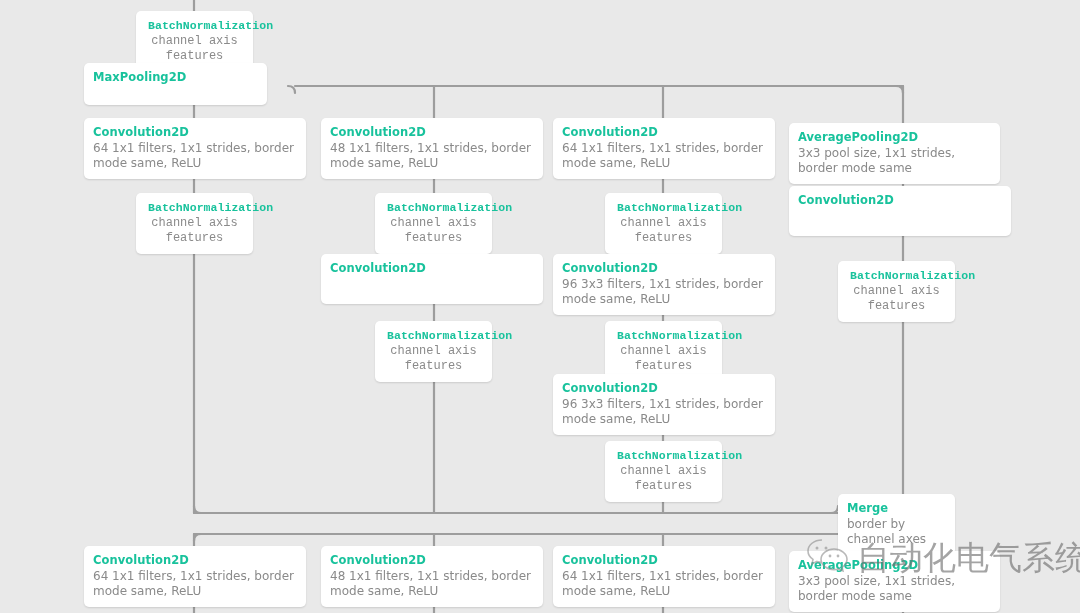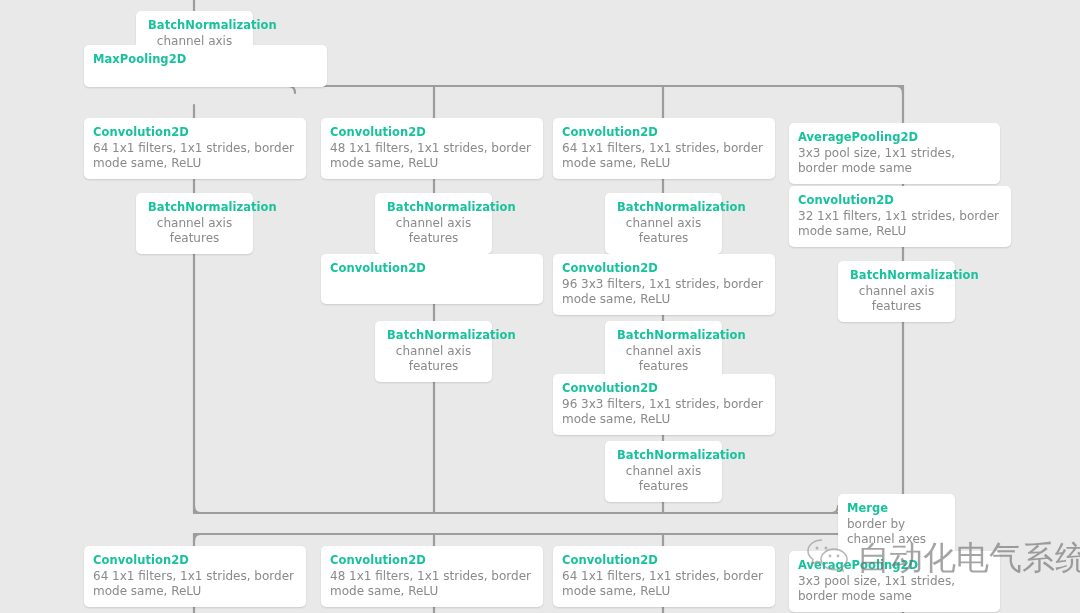--- a/index.html
+++ b/index.html
@@ -30,21 +30,21 @@
     letter-spacing:.05px;
     white-space:nowrap;
   }
   .node .desc{
     color:#8a8a8a;
     font-size:12px;
     line-height:15px;
     margin-top:1px;
   }
   .node.center .title,.node.center .desc{text-align:center;}
-  .node.bn{padding:7px 12px 8px 12px;}
+  .node.bn{padding:7px 12px 8px 12px;font-family:Liberation Mono, monospace;}
 
   
   #watermark{
     position:absolute;
     left:805px;top:536px;
     z-index:30;
     pointer-events:none;
     display:flex;align-items:center;gap:6px;
     opacity:.62;
   }
@@ -101,21 +101,21 @@
       <path d="M831,513 Q838,513 838,506" fill="none" stroke="#9d9d9d" stroke-width="2.2" stroke-linecap="round"></path>
       <path d="M194,541 Q194,534 201,534" fill="none" stroke="#9d9d9d" stroke-width="2.2" stroke-linecap="round"></path>
       <path d="M896,534 Q903,534 903,541" fill="none" stroke="#9d9d9d" stroke-width="2.2" stroke-linecap="round"></path>
     </svg>
 
   <div id="nodes">
       <div class="node center bn" id="node-bn_top" style="left: 136px; top: 11px; width: 117px; min-height: 37px;">
         <div class="title">BatchNormalization</div>
         <div class="desc">channel axis features</div>
       </div>
-      <div class="node" id="node-maxpool" style="left: 84px; top: 45px; width: 243px; min-height: 42px;">
+      <div class="node" id="node-maxpool" style="left: 84px; top: 63px; width: 183px; min-height: 42px;">
         <div class="title">MaxPooling2D</div>
       </div>
       <div class="node" id="node-c1_conv1" style="left: 84px; top: 118px; width: 222px; min-height: 50px;">
         <div class="title">Convolution2D</div>
         <div class="desc">64 1x1 filters, 1x1 strides, border mode same, ReLU</div>
       </div>
       <div class="node center bn" id="node-c1_bn1" style="left: 136px; top: 193px; width: 117px; min-height: 37px;">
         <div class="title">BatchNormalization</div>
         <div class="desc">channel axis features</div>
       </div>
@@ -157,21 +157,20 @@
       <div class="node center bn" id="node-c3_bn3" style="left: 605px; top: 441px; width: 117px; min-height: 37px;">
         <div class="title">BatchNormalization</div>
         <div class="desc">channel axis features</div>
       </div>
       <div class="node" id="node-c4_avgpool" style="left: 789px; top: 123px; width: 211px; min-height: 42px;">
         <div class="title">AveragePooling2D</div>
         <div class="desc">3x3 pool size, 1x1 strides, border mode same</div>
       </div>
       <div class="node" id="node-c4_conv1" style="left: 789px; top: 186px; width: 222px; min-height: 50px;">
         <div class="title">Convolution2D</div>
-        <div class="desc">32 1x1 filters, 1x1 strides, border mode same, ReLU</div>
       </div>
       <div class="node center bn" id="node-c4_bn1" style="left: 838px; top: 261px; width: 117px; min-height: 37px;">
         <div class="title">BatchNormalization</div>
         <div class="desc">channel axis features</div>
       </div>
       <div class="node" id="node-merge" style="left: 838px; top: 494px; width: 117px; min-height: 37px;">
         <div class="title">Merge</div>
         <div class="desc">border by channel axes</div>
       </div>
       <div class="node" id="node-b1_conv" style="left: 84px; top: 546px; width: 222px; min-height: 50px;">

